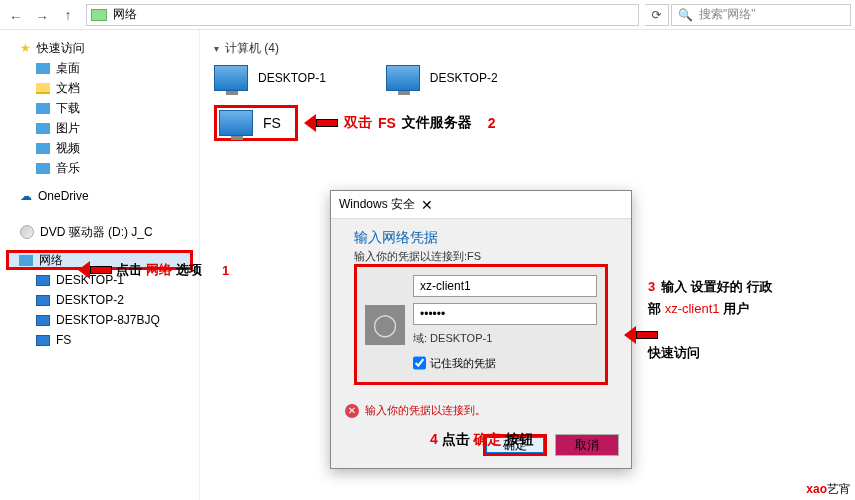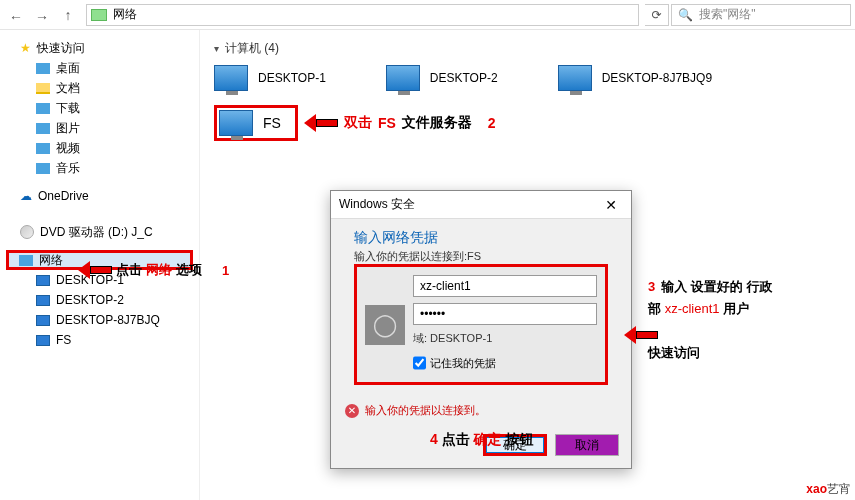--- a/index.html
+++ b/index.html
@@ -29,47 +29,47 @@
 .monitor { width:34px; height:26px; background:linear-gradient(#6db3e8,#1f7ac9); border:1px solid #1a5fa0; position:relative; }
 .monitor::after { content:""; position:absolute; bottom:-5px; left:11px; width:12px; height:4px; background:#888; }
 .fs-boxed { border:3px solid #e60000; padding:2px 14px 2px 2px; }
 .anno { color:#e60000; font-weight:bold; }
 .arrow-block { display:inline-flex; align-items:center; }
 .arrow-shaft { width:22px; height:8px; background:#e60000; border:1px solid #000; }
 .arrow-head-l { width:0; height:0; border-top:9px solid transparent; border-bottom:9px solid transparent; border-right:12px solid #e60000; }
 .sb-net-sel { border:3px solid #e60000; background:#d6e8f7; }
 
 .dialog { position:absolute; left:330px; top:190px; width:302px; background:#f0f0f0; border:1px solid #888; box-shadow:0 4px 14px rgba(0,0,0,.3); }
-.dlg-title { height:28px; display:flex; align-items:center; justify-content:space-between; padding:0 8px; background:#fff; border-bottom:1px solid #ddd; font-size:12px; }
+.dlg-title { height:28px; display:flex; align-items:center; padding:0 8px; background:#fff; border-bottom:1px solid #ddd; font-size:12px; }
 .dlg-close { font-size:14px; padding:0 6px; }
 .dlg-body { padding:10px 23px; }
 .dlg-h { color:#0b63b5; font-size:14px; margin-bottom:2px; }
 .dlg-sub { font-size:11px; color:#333; margin-bottom:0; }
 .cred-box { background:#e9e9e9; display:flex; border:3px solid #e60000; padding:8px; gap:8px; }
 .avatar { width:40px; height:40px; background:#8a8a8a; display:flex; align-items:center; justify-content:center; color:#d9d9d9; font-size:22px; align-self:center; }
 .cred-fields { flex:1; display:flex; flex-direction:column; gap:6px; }
 .cred-fields input { height:22px; border:1px solid #999; padding:0 6px; font-size:12px; }
 .domain-line { font-size:11px; color:#333; }
 .chk-line { display:flex; align-items:center; gap:4px; font-size:11px; }
 .err-line { display:flex; align-items:center; gap:6px; color:#c00; font-size:11px; padding:8px 14px; }
 .err-icon { width:14px; height:14px; border-radius:50%; background:#d9434e; color:#fff; display:flex; align-items:center; justify-content:center; font-size:10px; }
 .dlg-btns { display:flex; justify-content:flex-end; gap:8px; padding:8px 12px 12px; }
-.dlg-btns button { width:64px; height:22px; font-size:12px; background:#a21caf; border:1px solid #adadad; }
+.dlg-btns button { width:64px; height:22px; font-size:12px; background:#be185d; border:1px solid #adadad; }
 .dlg-btns button.primary { border:3px solid #e60000; background:#e5f1fb; outline:1px solid #0078d7; outline-offset:-4px; }
 
 .anno3 { position:absolute; left:648px; top:276px; width:200px; font-size:13px; line-height:1.7; }
 .anno3 .num { color:#e60000; font-weight:bold; margin-right:6px; }
 .anno3 .red { color:#e60000; }
 .anno4 { position:absolute; left:430px; top:431px; font-size:14px; }
 .anno4 .num { color:#e60000; font-weight:bold; }
 .anno4 .red { color:#e60000; }
 .arrow3 { position:absolute; left:624px; top:326px; display:flex; align-items:center; }
 .watermark { position:absolute; right:4px; bottom:2px; font-size:12px; }
 .watermark .x { color:#e60000; font-weight:bold; }
-.watermark .ao { color:#404040; }
+.watermark .ao { color:#000000; }
 .anno1 { position:absolute; left:78px; top:261px; display:flex; align-items:center; gap:4px; font-size:13px; }
 .anno2row { display:flex; align-items:center; gap:6px; font-size:14px; }
 </style>
 </head>
 <body>
 
 <div class="toolbar">
   <div class="navbtn">←</div>
   <div class="navbtn">→</div>
   <div class="navbtn">↑</div>
@@ -154,24 +154,20 @@
         <span>计算机 (4)</span>
       </div>
     <div class="items-row">
       <div class="net-item">
           <div class="monitor"></div>
           <span>DESKTOP-1</span>
         </div>
       <div class="net-item">
           <div class="monitor"></div>
           <span>DESKTOP-2</span>
-        </div>
-      <div class="net-item">
-          <div class="monitor"></div>
-          <span>DESKTOP-8J7BJQ9</span>
         </div>
     </div>
     <div class="anno2row">
       <div class="net-item fs-boxed">
           <div class="monitor"></div>
           <span>FS</span>
         </div>
       <span class="arrow-block">
           <span class="arrow-head-l"></span>
           <span class="arrow-shaft"></span>

